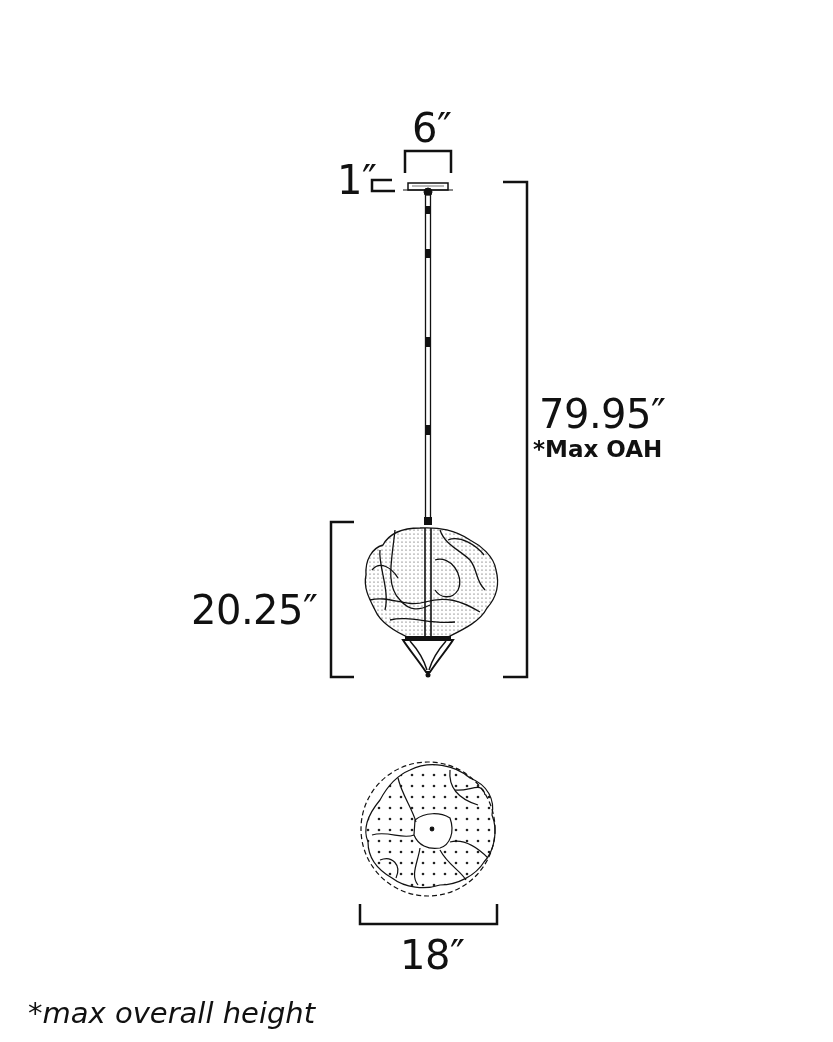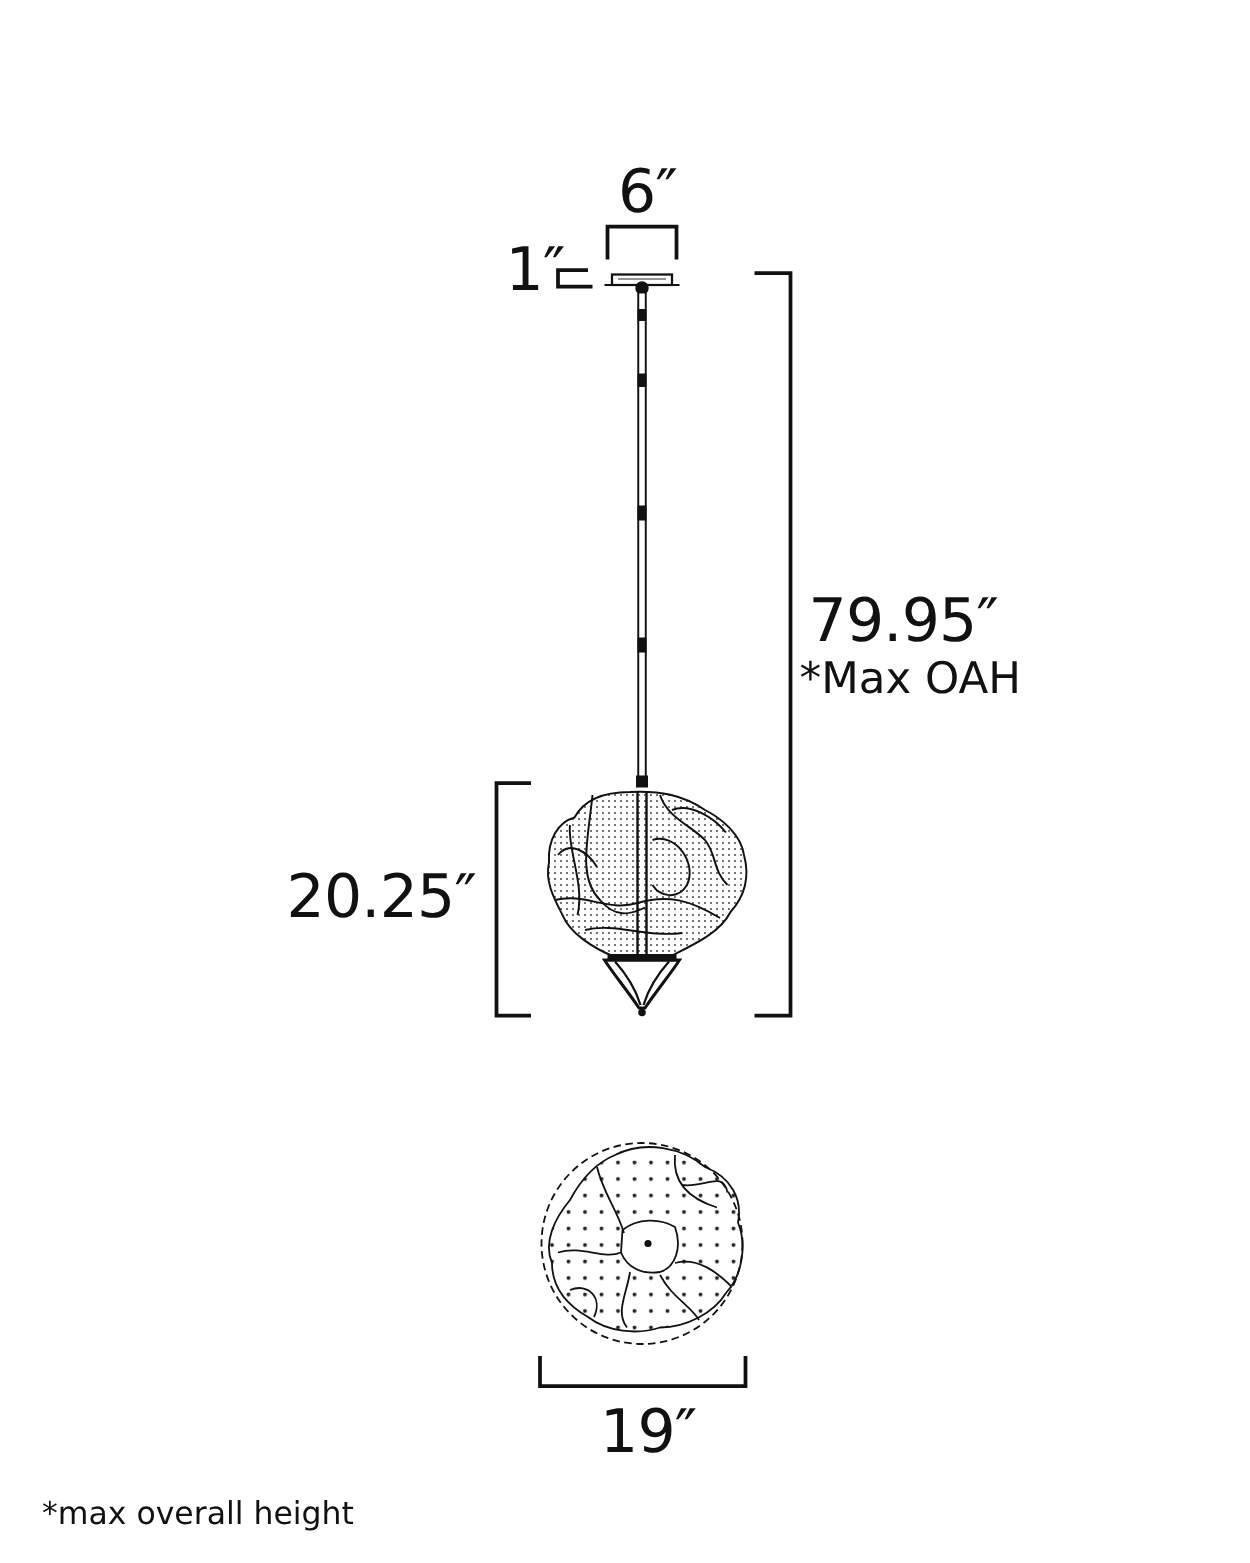--- a/index.html
+++ b/index.html
@@ -1,21 +1,21 @@
 <!DOCTYPE html>
 <html><head>
 <meta charset="utf-8">
 <style>
   html, body { margin: 0; padding: 0; background: #ffffff; }
   body { width: 833px; height: 1042px; position: relative; overflow: hidden;
          font-family: "DejaVu Sans", "Liberation Sans", sans-serif; color: #111; }
   .label { position: absolute; white-space: nowrap; color: #111; line-height: 1; }
   .dim-large { font-size: 40px; letter-spacing: -0.5px; }
-  .dim-sub { font-size: 29px; }
-  .foot { font-size: 21px; }
+  .dim-sub { font-size: 23px; font-weight: bold; }
+  .foot { font-size: 29px; font-style: italic; }
   svg.drawing { position: absolute; left: 0; top: 0; }
 </style>
 </head>
 <body>
 
 <svg class="drawing" width="833" height="1042" viewBox="0 0 833 1042" xmlns="http://www.w3.org/2000/svg">
   <defs>
     <pattern id="dots" width="4" height="4" patternUnits="userSpaceOnUse">
       <circle cx="2" cy="2" r="0.6" fill="#333"></circle>
     </pattern>
@@ -95,15 +95,15 @@
 
   <g stroke="#111" stroke-width="2.5" fill="none">
     <polyline points="360,904 360,924 497,924 497,904"></polyline>
   </g>
 </svg>
 
 <div class="label dim-large" style="left:412px; top:108px;">6″</div>
 <div class="label dim-large" style="left:337px; top:160px;">1″</div>
 <div class="label dim-large" style="left:539px; top:394px;">79.95″</div>
 <div class="label dim-sub" style="left:533px; top:438px;">*Max OAH</div>
-<div class="label dim-large" style="left:191px; top:578px;">20.25″</div>
-<div class="label dim-large" style="left:400px; top:935px;">19″</div>
+<div class="label dim-large" style="left:191px; top:590px;">20.25″</div>
+<div class="label dim-large" style="left:400px; top:935px;">18″</div>
 <div class="label foot" style="left:28px; top:999px;">*max overall height</div>
 
 </body></html>

